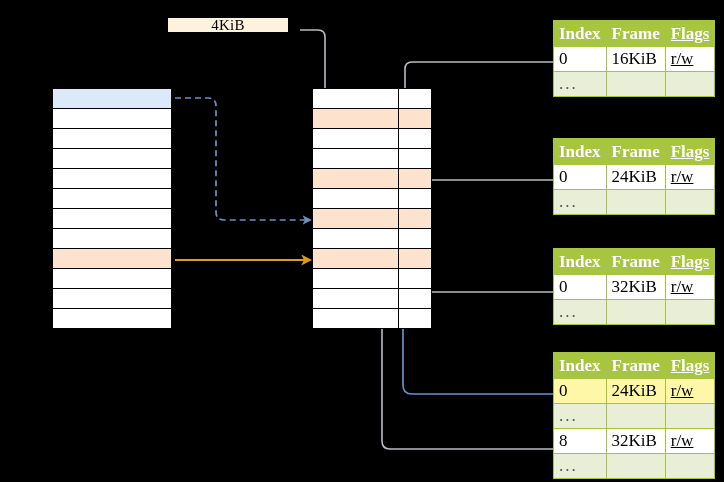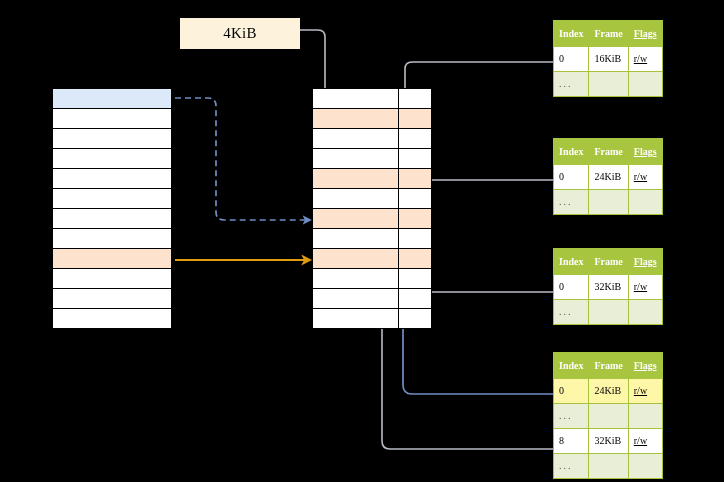--- a/index.html
+++ b/index.html
@@ -18,21 +18,21 @@
 
   
   .label-box{position:absolute;box-sizing:border-box;background:#fdf3dc;
              display:flex;align-items:center;justify-content:center;
              font-size:15px;color:#000;letter-spacing:.2px;}
 
   
   .ptable{position:absolute;box-sizing:border-box;border-collapse:collapse;
           border:1.5px solid #a6c13c;background:#fff;}
   .ptable td,.ptable th{border:1.2px solid #a6c13c;padding:0 5px;
-        font-size:10px;color:#000;text-align:left;font-weight:normal;
+        font-size:17px;color:#000;text-align:left;font-weight:normal;
         height:24px;line-height:24px;overflow:hidden;white-space:nowrap;}
   .ptable th{background:#a8c540;color:#fff;font-weight:bold;height:25px;line-height:25px;
         border-color:#a8c540;}
   .ptable tr.ellipsis td{background:#e9eed6;color:#555;letter-spacing:2px;}
   .hl{background:#fff7a8;}
   .cw1{width:54px;}
   .cw2{width:60px;}
   .cw3{width:50px;text-decoration:underline;}
 </style>
 </head>
@@ -63,21 +63,21 @@
 
     <path d="M553,449 L390,449 Q382,449 382,441 L382,268" fill="none" stroke="#b8bcc4" stroke-width="1.6" marker-end="url(#ah-gray)"></path>
 
     <path d="M553,394 L412,394 Q403,394 403,385 L403,228" fill="none" stroke="#6f8fc4" stroke-width="1.7" marker-end="url(#ah-blue)"></path>
 
     <path d="M175,98 L208,98 Q216,98 216,106 L216,212 Q216,220 224,220 L310,220" fill="none" stroke="#6f8fc4" stroke-width="1.7" stroke-dasharray="6,4" marker-end="url(#ah-blue)"></path>
 
     <path d="M175,260 L310,260" fill="none" stroke="#e09c10" stroke-width="2" marker-end="url(#ah-orange)"></path>
   </svg>
 
-  <div class="label-box" style="left:180px;top:18px;width:120px;height:31px;">4KiB</div>
+  <div class="label-box" style="left:168px;top:18px;width:120px;height:14px;">4KiB</div>
 
   <div class="memcol" id="vcol" style="left: 52px; top: 88px; width: 120px; height: 242px;">
       <div class="cell blue" style="left: 0px; top: 0px; width: 120px; height: 21.4px;"></div>
       <div class="cell" style="left: 0px; top: 20px; width: 120px; height: 21.4px;"></div>
       <div class="cell" style="left: 0px; top: 40px; width: 120px; height: 21.4px;"></div>
       <div class="cell" style="left: 0px; top: 60px; width: 120px; height: 21.4px;"></div>
       <div class="cell" style="left: 0px; top: 80px; width: 120px; height: 21.4px;"></div>
       <div class="cell" style="left: 0px; top: 100px; width: 120px; height: 21.4px;"></div>
       <div class="cell" style="left: 0px; top: 120px; width: 120px; height: 21.4px;"></div>
       <div class="cell" style="left: 0px; top: 140px; width: 120px; height: 21.4px;"></div>

